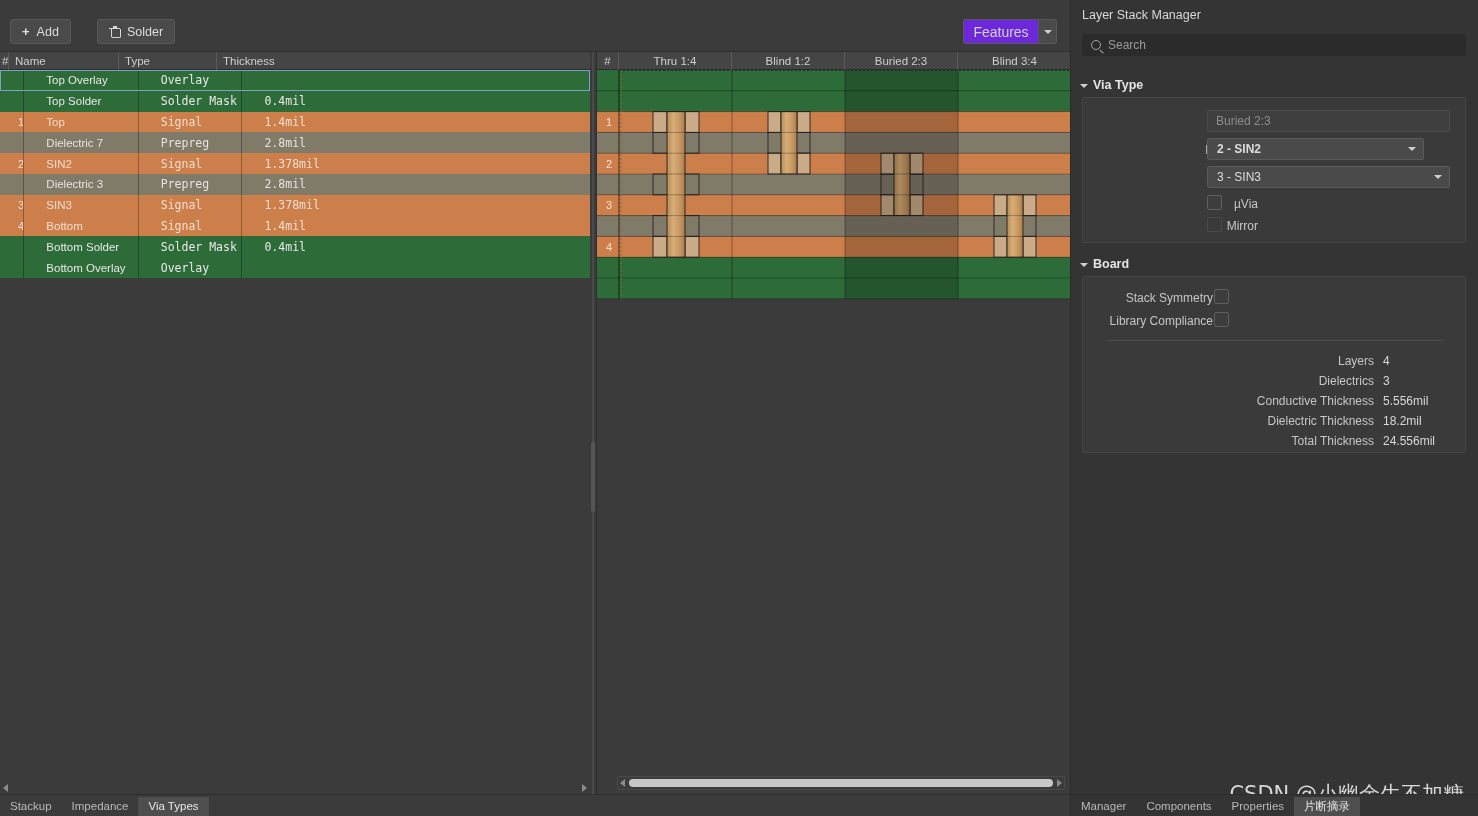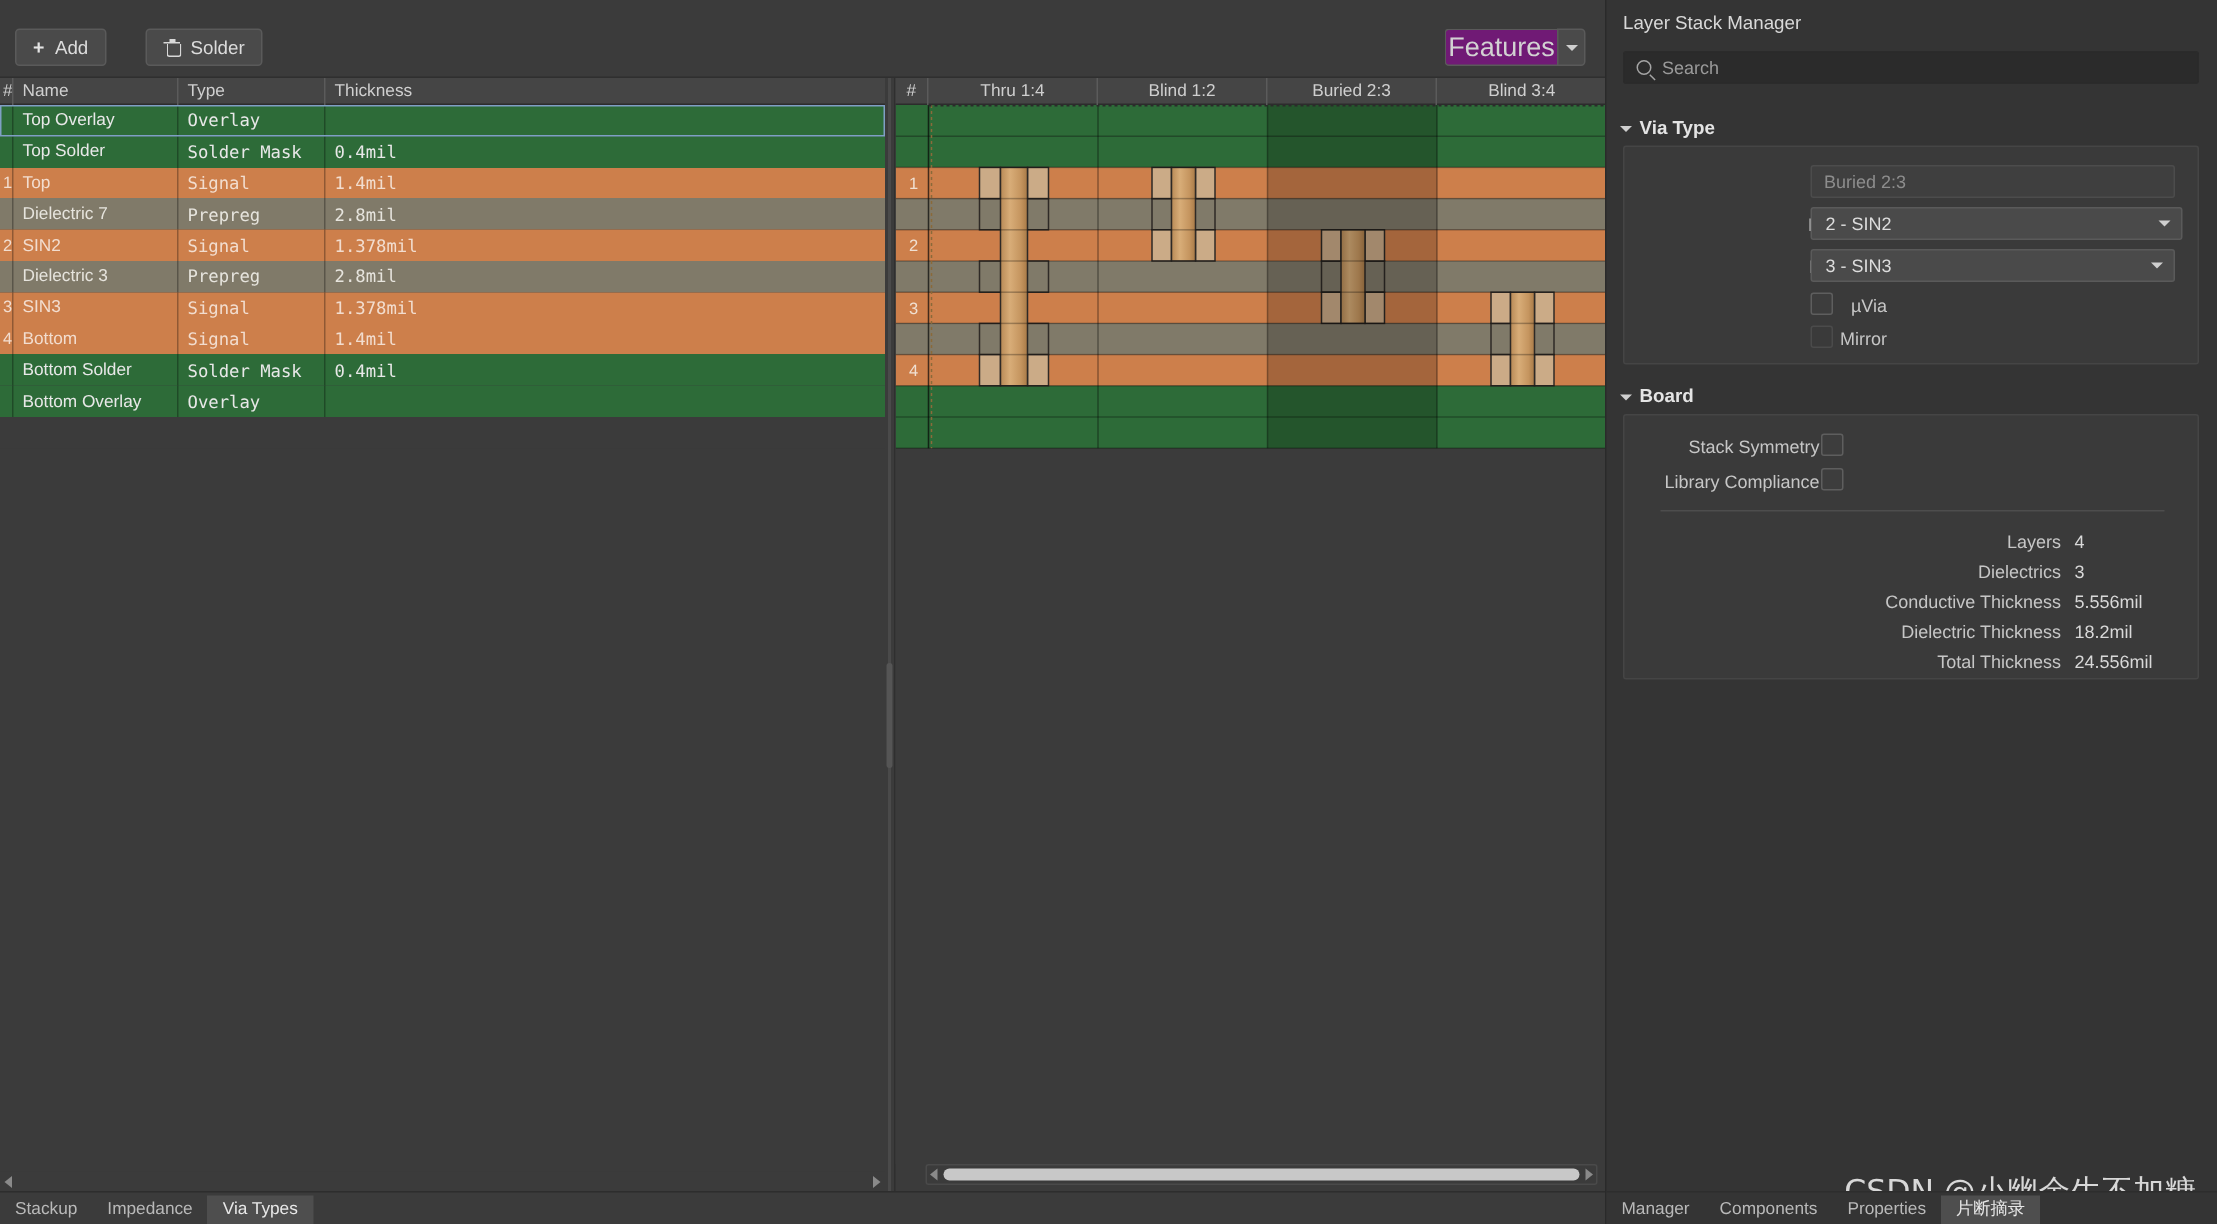--- a/index.html
+++ b/index.html
@@ -27,44 +27,44 @@
   #btn-remove{ left:97px; }
   .plus-ic{ font-size:13px; font-weight:bold; line-height:1; color:#e4e4e4; }
   .trash-ic{ width:11px; height:12px; position:relative; display:inline-block; }
   .trash-ic::before{ content:""; position:absolute; left:0; top:2px; width:11px; height:1.5px; background:#d8d8d8; }
   .trash-ic::after{ content:""; position:absolute; left:1.5px; top:3.5px; width:8px; height:8px;
      border:1.5px solid #d8d8d8; border-top:none; border-radius:0 0 2px 2px; }
   .trash-lid{ position:absolute; left:3.5px; top:0; width:4px; height:2px; background:#d8d8d8; }
 
   .featwrap{ position:absolute; right:13px; top:19px; height:25px; display:flex; }
   .featbtn{
-    background:#701a75; border:1px solid #5a5a5a; border-right:none; border-radius:3px 0 0 3px;
+    background:#6d28d9; border:1px solid #5a5a5a; border-right:none; border-radius:3px 0 0 3px;
     width:75px; display:flex; align-items:center; justify-content:center;
-    color:#d2d2d2; font-size:18px; cursor:default; user-select:none;
+    color:#d2d2d2; font-size:14px; cursor:default; user-select:none;
   }
   .featarrow{
     background:#4a4a4a; border:1px solid #5a5a5a; border-radius:0 3px 3px 0;
     width:19px; display:flex; align-items:center; justify-content:center; cursor:default;
   }
   .caret-d{ width:0;height:0;border-left:4px solid transparent;border-right:4px solid transparent;border-top:4.5px solid #cfcfcf; }
 
   
   .tablepane{ position:absolute; left:0; top:52px; width:590px; height:742px; background:#3b3b3b; overflow:hidden; }
   .thead{ height:18px; background:#454545; border-bottom:1px solid #2c2c2c; display:flex; position:relative; }
   .th{ height:18px; line-height:18px; font-size:11.5px; color:#cfcfcf; padding-left:6px;
        border-right:1px solid #5b5b5b; white-space:nowrap; overflow:hidden; }
   .th.c0{ width:9px; padding-left:2px; }
   .th.c1{ width:110px; }
   .th.c2{ width:98px; }
   .th.c3{ width:373px; border-right:none; }
 
   .rows{ position:relative; }
   .row{ height:20.8px; display:flex; align-items:stretch; position:relative; }
   .row .cell{ height:100%; display:flex; align-items:center; padding-left:6px;
-      white-space:nowrap; overflow:hidden; border-right:1px solid rgba(0,0,0,.30); }
+      white-space:nowrap; overflow:hidden; border-right:1px solid rgba(0,0,0,.30);margin-left:16px; }
   .cell.c0{ width:9px; padding-left:2px; font-size:11px; }
   .cell.c1{ width:110px; font-size:11.5px; font-family:"Liberation Sans",sans-serif; }
   .cell.c2{ width:98px; font-size:11.5px; font-family:"DejaVu Sans Mono", monospace; }
   .cell.c3{ width:373px; font-size:11.5px; font-family:"DejaVu Sans Mono", monospace; border-right:none; }
 
   .row.green{ background:#2d6b38; color:#e8e8e8; }
   .row.signal{ background:#cd7f4b; color:#f2ddcf; }
   .row.diel{ background:#807a69; color:#e6e4dd; }
   .row.sel{ outline:1.5px solid #7f9fc4; outline-offset:-1.5px; z-index:3; }
 
@@ -359,21 +359,21 @@
 
     <div class="section-hdr" style="top:78px;">
       <span class="tri"></span>
       <span>Via Type</span>
     </div>
     <div class="groupbox" style="top:97px; height:146px;">
       <div class="flabel" style="left:0; top:17px; width:175px;">Name</div>
       <div class="inputro" style="left:124px; top:12px; width:243px;">Buried 2:3</div>
 
       <div class="flabel" style="left:0; top:45px; width:175px;">First layer</div>
-      <div class="combo" style="left:124px; top:40px; width:248px;">
+      <div class="combo" style="left:124px; top:40px; width:217px;font-weight:bold;">
         <span>2 - SIN2</span>
         <span class="caret-d"></span>
       </div>
 
       <div class="flabel" style="left:0; top:73px; width:175px;">Last layer</div>
       <div class="combo" style="left:124px; top:68px; width:243px;">
         <span>3 - SIN3</span>
         <span class="caret-d"></span>
       </div>
 

